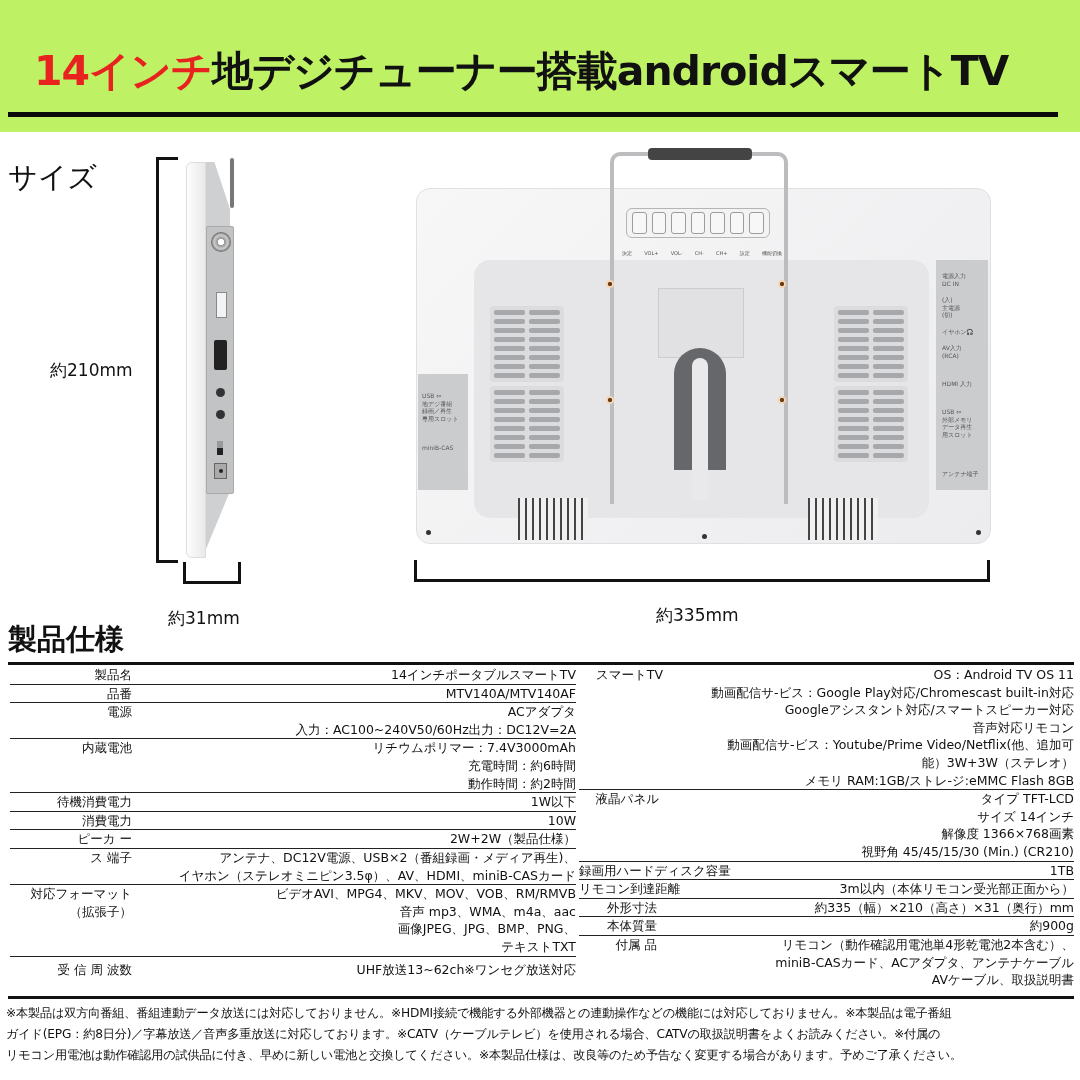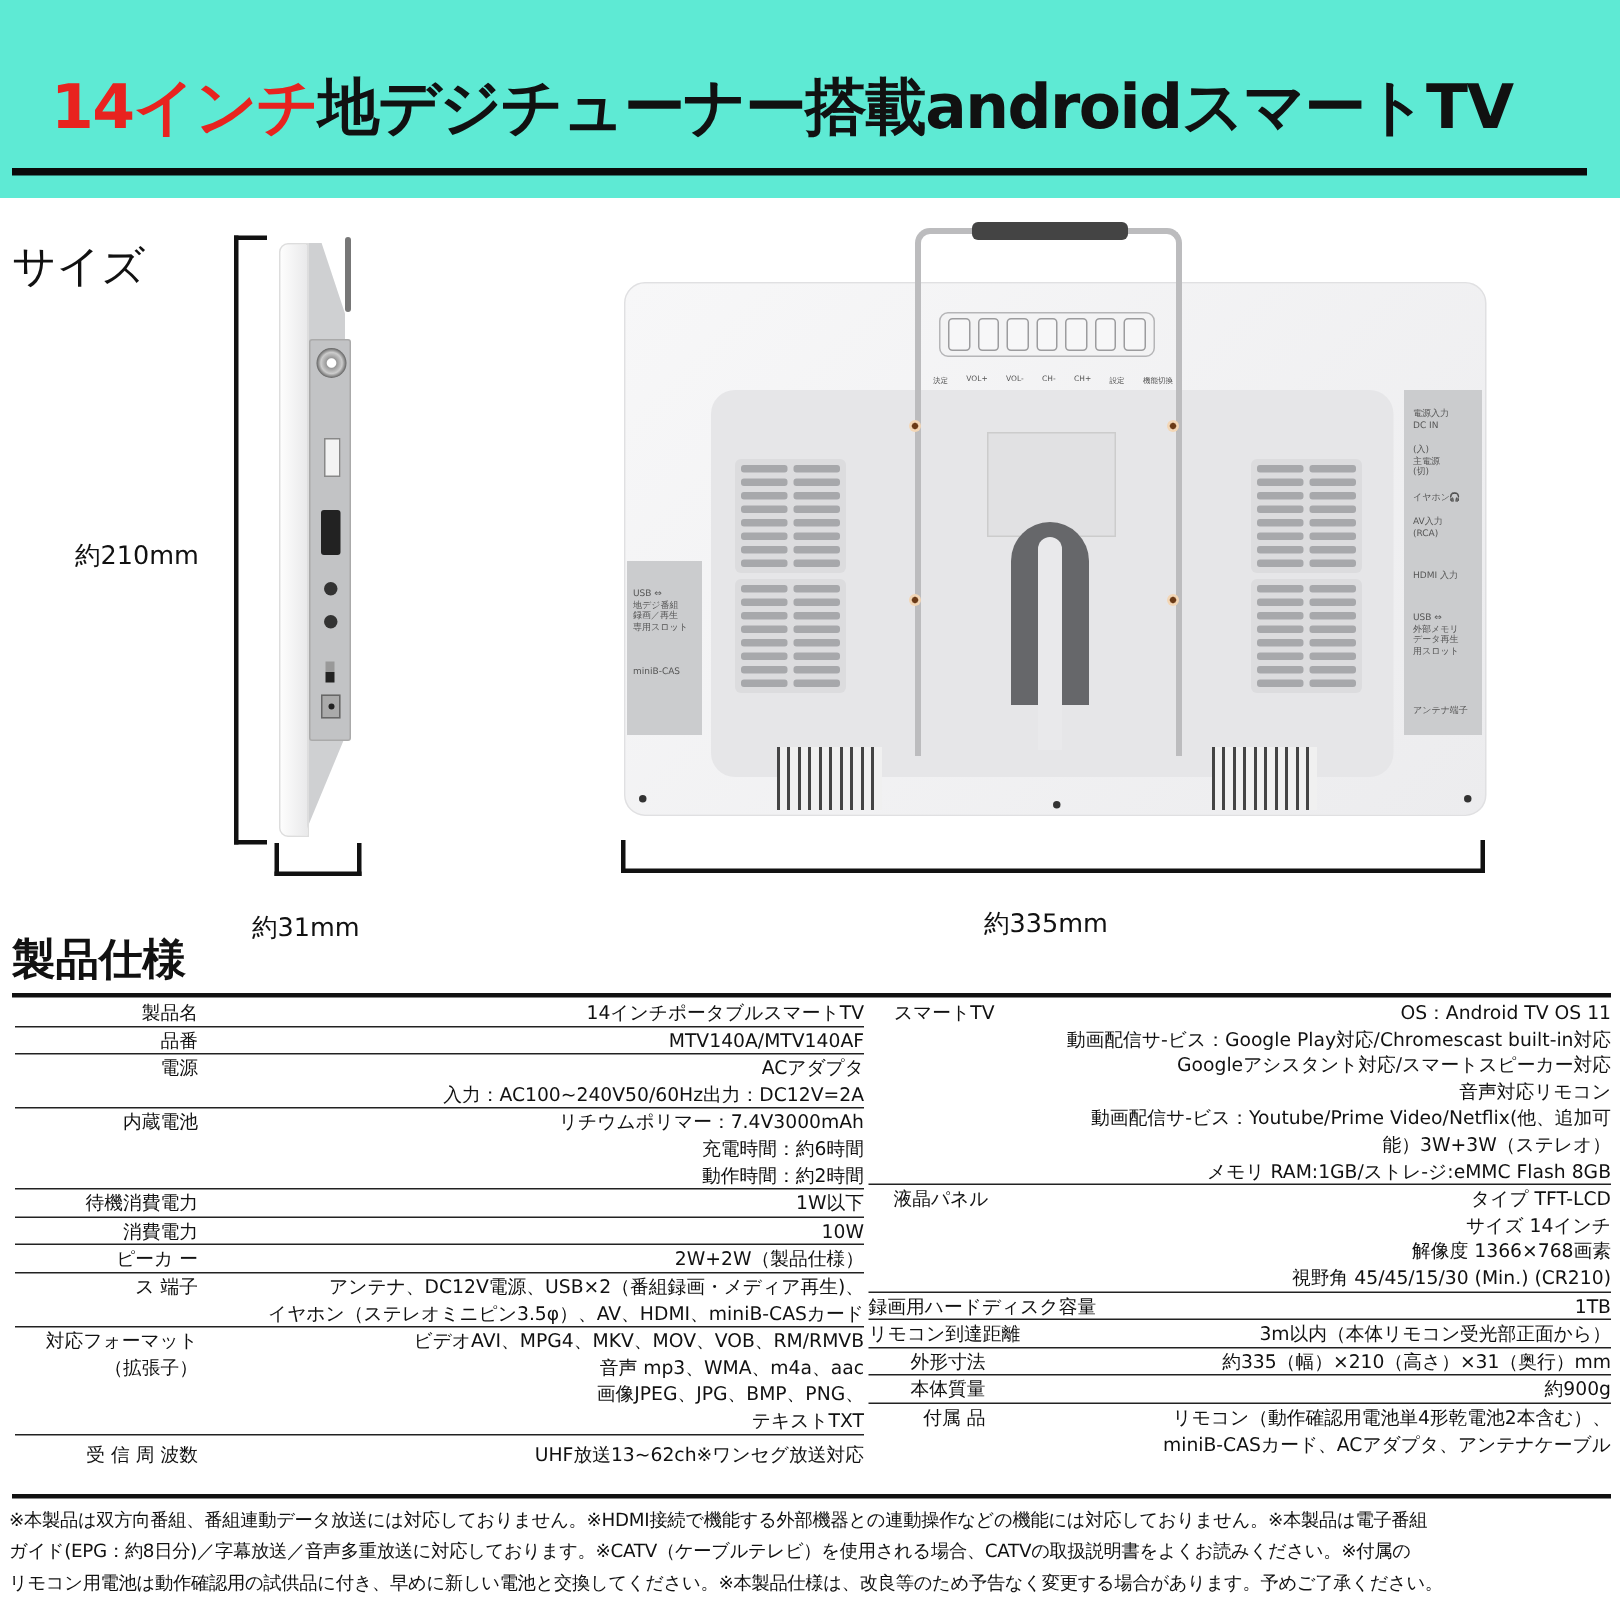--- a/index.html
+++ b/index.html
@@ -1,20 +1,20 @@
 <!DOCTYPE html>
 <html><head>
 <meta charset="utf-8">
 <style>
   * { box-sizing: border-box; margin: 0; padding: 0; }
   html, body { width: 1080px; height: 1080px; background: #ffffff; overflow: hidden; }
   body { font-family: "DejaVu Sans", "Liberation Sans", sans-serif; color: #111; position: relative; }
 
   
-  .banner { position: absolute; left: 0; top: 0; width: 1080px; height: 132px; background: #5eead4; }
+  .banner { position: absolute; left: 0; top: 0; width: 1080px; height: 132px; background: #bef264; }
   .banner-title { position: absolute; left: 34px; top: 44px; font-size: 41px; font-weight: bold; letter-spacing: -1px; white-space: nowrap; color: #111; }
   .banner-title .accent { color: #e8231f; }
   .banner-rule { position: absolute; left: 8px; top: 112px; width: 1050px; height: 5px; background: #0a0a0a; }
 
   
   .size-heading { position: absolute; left: 8px; top: 158px; font-size: 29px; font-weight: normal; }
   .dim-label { position: absolute; font-size: 17px; white-space: nowrap; margin-top: 17px; }
   .bracket-v { position: absolute; left: 156px; top: 157px; width: 22px; height: 406px; border: 3px solid #111; border-right: none; }
   .bracket-h-small { position: absolute; left: 183px; top: 562px; width: 58px; height: 22px; border: 3px solid #111; border-top: none; }
   .bracket-h-big { position: absolute; left: 414px; top: 560px; width: 576px; height: 22px; border: 3px solid #111; border-top: none; }
@@ -432,20 +432,21 @@
     <div class="spec-key" style="width:78px;">本体質量</div>
     <div class="spec-vals">
         <div>約900g</div>
       </div>
   </div>
   <div class="spec-row no-border">
     <div class="spec-key" style="width:78px;">付属 品</div>
     <div class="spec-vals">
       <div>リモコン（動作確認用電池単4形乾電池2本含む）、</div>
       <div style="margin-left:-12px;">miniB-CASカード、ACアダプタ、アンテナケーブル</div>
+      <div>AVケーブル、取扱説明書</div>
     </div>
   </div>
 </div>
 
 <div class="spec-rule-bottom"></div>
 
 <div class="notes">
   <div>※本製品は双方向番組、番組連動データ放送には対応しておりません。※HDMI接続で機能する外部機器との連動操作などの機能には対応しておりません。※本製品は電子番組</div>
   <div>ガイド(EPG：約8日分)／字幕放送／音声多重放送に対応しております。※CATV（ケーブルテレビ）を使用される場合、CATVの取扱説明書をよくお読みください。※付属の</div>
   <div>リモコン用電池は動作確認用の試供品に付き、早めに新しい電池と交換してください。※本製品仕様は、改良等のため予告なく変更する場合があります。予めご了承ください。</div>

